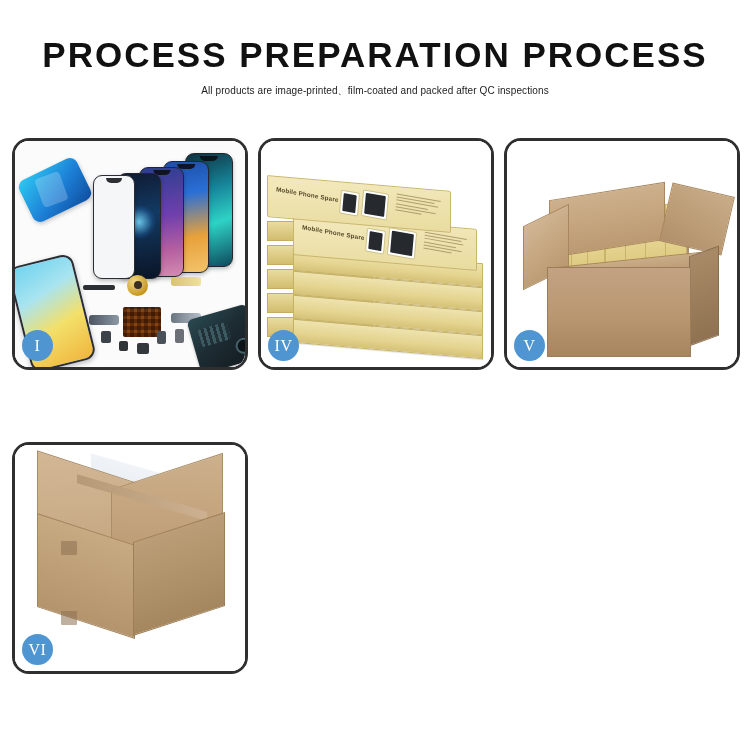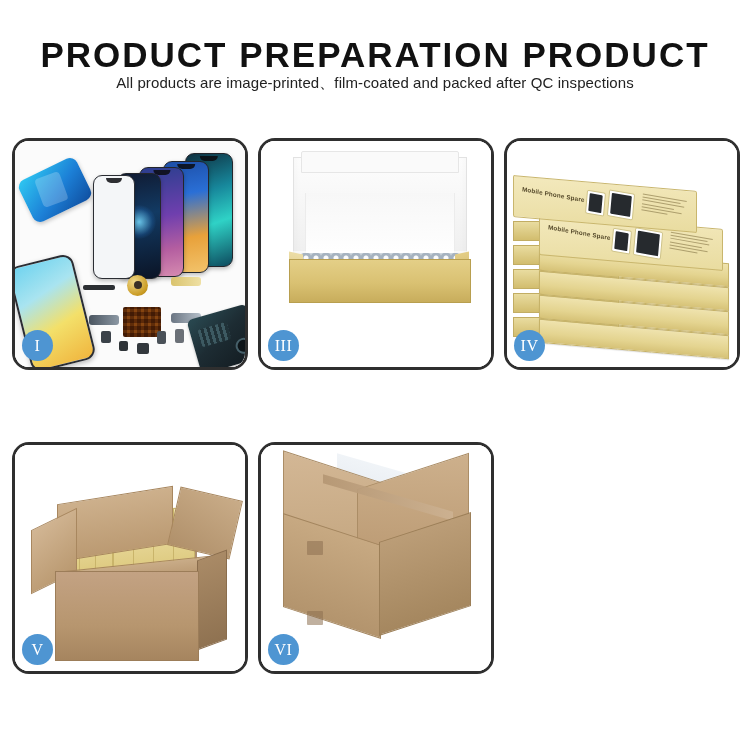--- a/index.html
+++ b/index.html
@@ -12,21 +12,21 @@
 
   
   .header{width:750px;text-align:center;padding-top:36px;}
   .title{
     font-size:35px;font-weight:bold;color:#111111;
     letter-spacing:2.0px;line-height:38px;
     font-family:"Liberation Sans",sans-serif;
     white-space:nowrap;
   }
   .subtitle{
-    font-size:15px;color:#222222;
+    font-size:10px;color:#222222;margin-top:10px;
     letter-spacing:0.1px;white-space:nowrap;
     font-family:"Liberation Sans",sans-serif;
   }
 
   
   .grid{
     position:absolute;left:12px;top:138px;
     width:728px;height:546px;
     display:grid;
     grid-template-columns:236px 236px 236px;
@@ -290,21 +290,21 @@
     background:linear-gradient(180deg,rgba(235,240,245,.75),rgba(210,220,230,.45));
     transform:skewY(16deg);
   }
 </style>
 </head>
 <body>
 
 <div class="page">
 
   <div class="header">
-    <div class="title">PRODUCT PREPARATION PRODUCT</div>
+    <div class="title">PROCESS PREPARATION PROCESS</div>
     <div class="subtitle">All products are image-printed、film-coated and packed after QC inspections</div>
   </div>
 
   <div class="grid">
 
     <div class="panel">
       <div class="stage">
         <div class="p1bg"></div>
 
         <div class="filmblue"></div>
@@ -343,34 +343,20 @@
           <div class="pt pt-bat"></div>
           <div class="board"></div>
           <div class="tweez"></div>
 
         </div>
       </div>
       <div class="badge">I</div>
     </div>
 
 
-    <div class="panel">
-      <div class="stage">
-        <div class="p3bg"></div>
-        <div class="lidback"></div>
-        <div class="lidtop"></div>
-        <div class="lidinner"></div>
-        <div class="traytopedge"></div>
-        <div class="bubblestrip"></div>
-        <div class="trayleft"></div>
-        <div class="trayright"></div>
-        <div class="boxtray"></div>
-      </div>
-      <div class="badge">III</div>
-    </div>
 
     <div class="panel">
       <div class="stage">
         <div class="p4bg"></div>
         <div class="stack">
 
           <div class="sbox-side" style="left:2px;top:62px;width:104px;height:18px;"></div>
           <div class="sbox-side" style="left:2px;top:86px;width:104px;height:18px;"></div>
           <div class="sbox-side" style="left:2px;top:110px;width:104px;height:18px;"></div>
           <div class="sbox-side" style="left:2px;top:134px;width:104px;height:18px;"></div>

